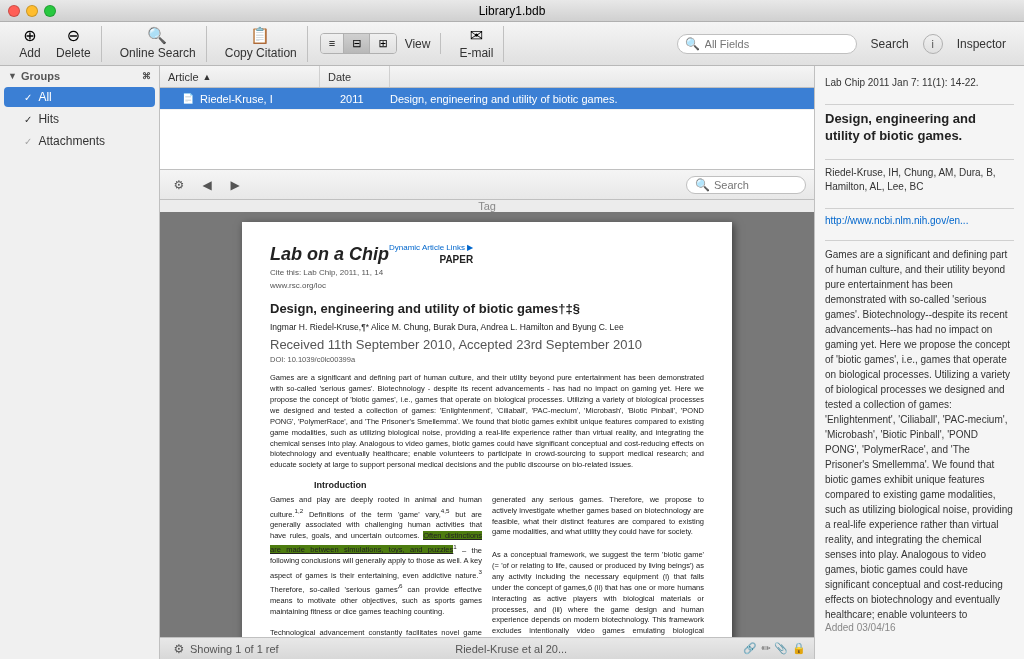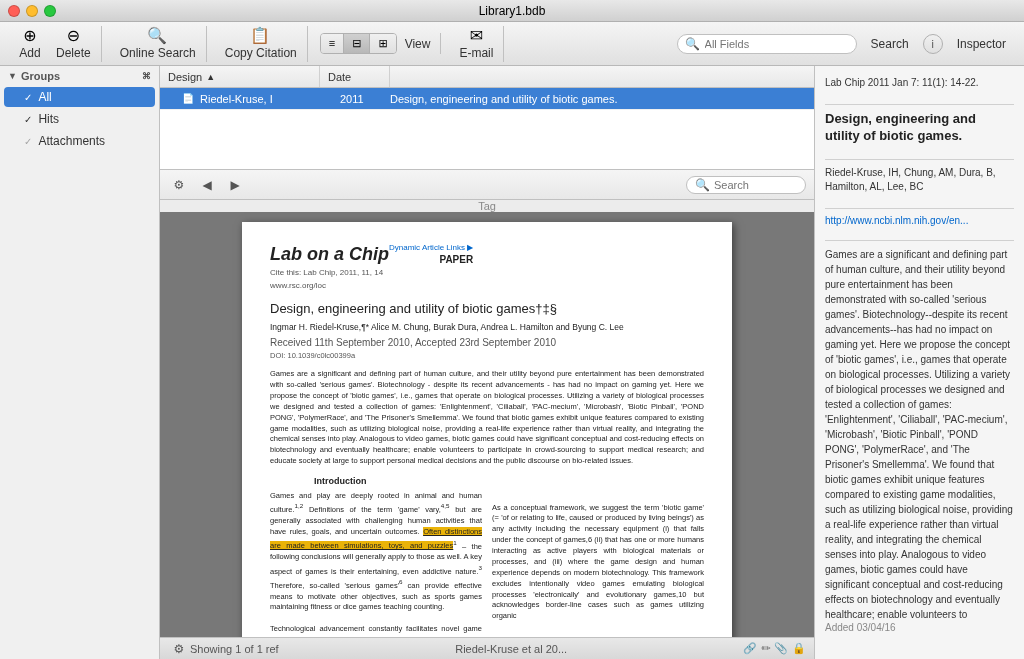--- a/index.html
+++ b/index.html
@@ -250,28 +250,28 @@
     .pdf-header-line {
       display: flex;
       align-items: flex-start;
       margin-bottom: 8px;
     }
     .pdf-journal { font-size: 18px; font-style: italic; font-weight: bold; color: #222; }
     .pdf-dynamic-link { font-size: 8px; color: #0066cc; display: flex; align-items: center; gap: 2px; }
     .pdf-cite { font-size: 8px; color: #555; margin-bottom: 2px; }
     .pdf-url { font-size: 8px; color: #555; }
     .pdf-paper-badge { font-size: 10px; font-weight: bold; text-align: right; }
-    .pdf-title { font-size: 13px; font-weight: normal; margin: 8px 0 4px 0; }
+    .pdf-title { font-size: 13px; font-weight: bold; margin: 8px 0 4px 0; }
     .pdf-authors { font-size: 8.5px; margin-bottom: 2px; }
-    .pdf-received { font-size: 10px; color: #555; margin-bottom: 1px; }
+    .pdf-received { font-size: 13px; color: #555; margin-bottom: 1px; }
     .pdf-doi { font-size: 7.5px; color: #555; margin-bottom: 8px; }
     .pdf-abstract { font-size: 7.5px; line-height: 1.45; text-align: justify; }
     .pdf-section-title { font-size: 9px; font-weight: bold; margin: 8px 0 3px 0; padding-left: 44px; }
     .pdf-body { font-size: 7.5px; line-height: 1.45; text-align: justify; }
-    .highlight { background: #eab308; }
+    .highlight { background: #4d7c0f; }
     .underline { text-decoration: underline; }
     .pdf-columns { display: flex; gap: 10px; }
     .pdf-col { flex: 1; }
     .pdf-open-access { position: relative; }
 
     
     .bottom-bar {
       height: 22px;
       background: linear-gradient(to bottom, #e8e8e8, #d8d8d8);
       border-top: 1px solid #c0c0c0;
@@ -390,21 +390,21 @@
     <div class="sidebar-item">
       <span class="check" style="opacity:0.4">✓</span>
       <span>Attachments</span>
     </div>
   </div>
 
   <div class="content-area">
 
     <div class="col-header-bar">
       <div class="col-header col-authors">
-        <span>Design</span>
+        <span>Article</span>
         <span class="sort-arrow">▲</span>
       </div>
       <div class="col-header col-date">
         <span>Date</span>
       </div>
     </div>
 
     <div class="ref-list">
       <div class="ref-row selected">
         <span class="ref-flag"></span>
@@ -460,20 +460,21 @@
 
         <div class="pdf-columns">
           <div class="pdf-col pdf-open-access">
             <div class="pdf-body">
               Games and play are deeply rooted in animal and human culture.<sup>1,2</sup> Definitions of the term 'game' vary,<sup>4,5</sup> but are generally associated with challenging human activities that have rules, goals, and uncertain outcomes. <span class="highlight underline">Often distinctions are made between simulations, toys, and puzzles</span><sup>1</sup> – the following conclusions will generally apply to those as well. A key aspect of games is their entertaining, even addictive nature.<sup>3</sup> Therefore, so-called 'serious games'<sup>6</sup> can provide effective means to motivate other objectives, such as sports games maintaining fitness or dice games teaching counting.
               <br><br>
               <span>Technological advancement constantly facilitates novel game modalities3 including their 'serious' applications. For example,</span>
             </div>
           </div>
           <div class="pdf-col">
+            <div class="pdf-body">generated any serious games. Therefore, we propose to actively investigate whether games based on biotechnology are feasible, what their distinct features are compared to existing game modalities, and what utility they could have for society.</div>
             <br>
             <div class="pdf-body">As a conceptual framework, we suggest the term 'biotic game' (= 'of or relating to life, caused or produced by living beings') as any activity including the necessary equipment (i) that falls under the concept of games,6 (ii) that has one or more humans interacting as active players with biological materials or processes, and (iii) where the game design and human experience depends on modern biotechnology. This framework excludes intentionally video games emulating biological processes 'electronically' and evolutionary games,10 but acknowledges border-line cases such as games utilizing organic</div>
           </div>
         </div>
       </div>
     </div>
 
     <div class="bottom-bar">
       <span class="doc-toolbar-btn">⚙</span>
       <span>Showing 1 of 1 ref</span>

